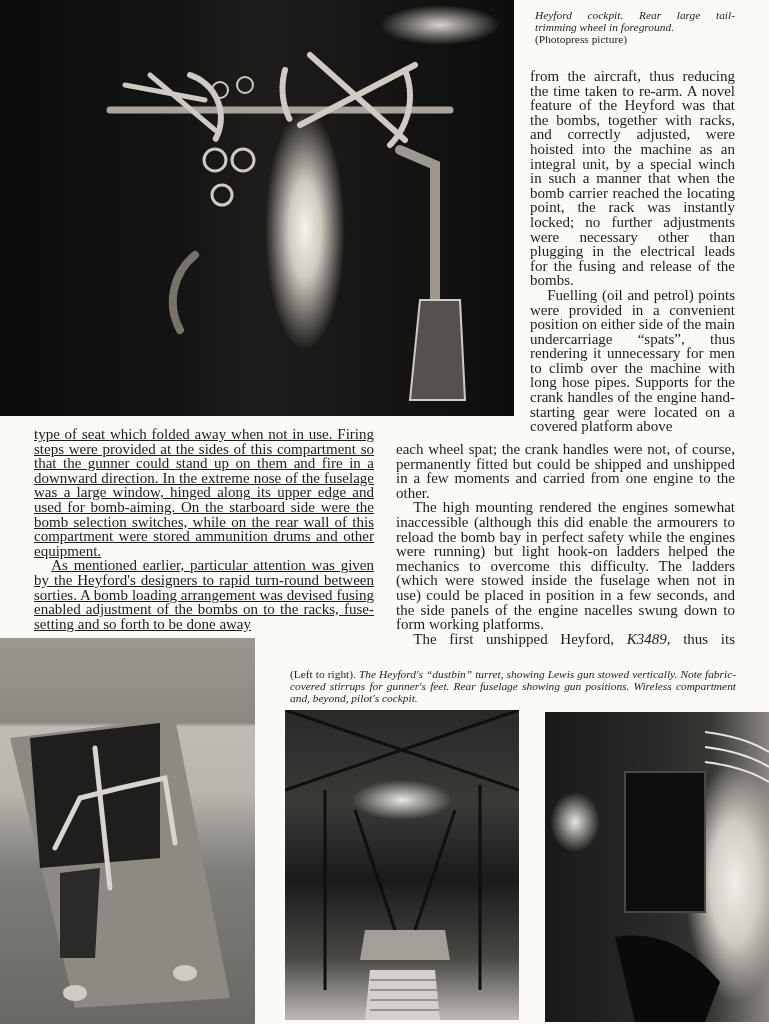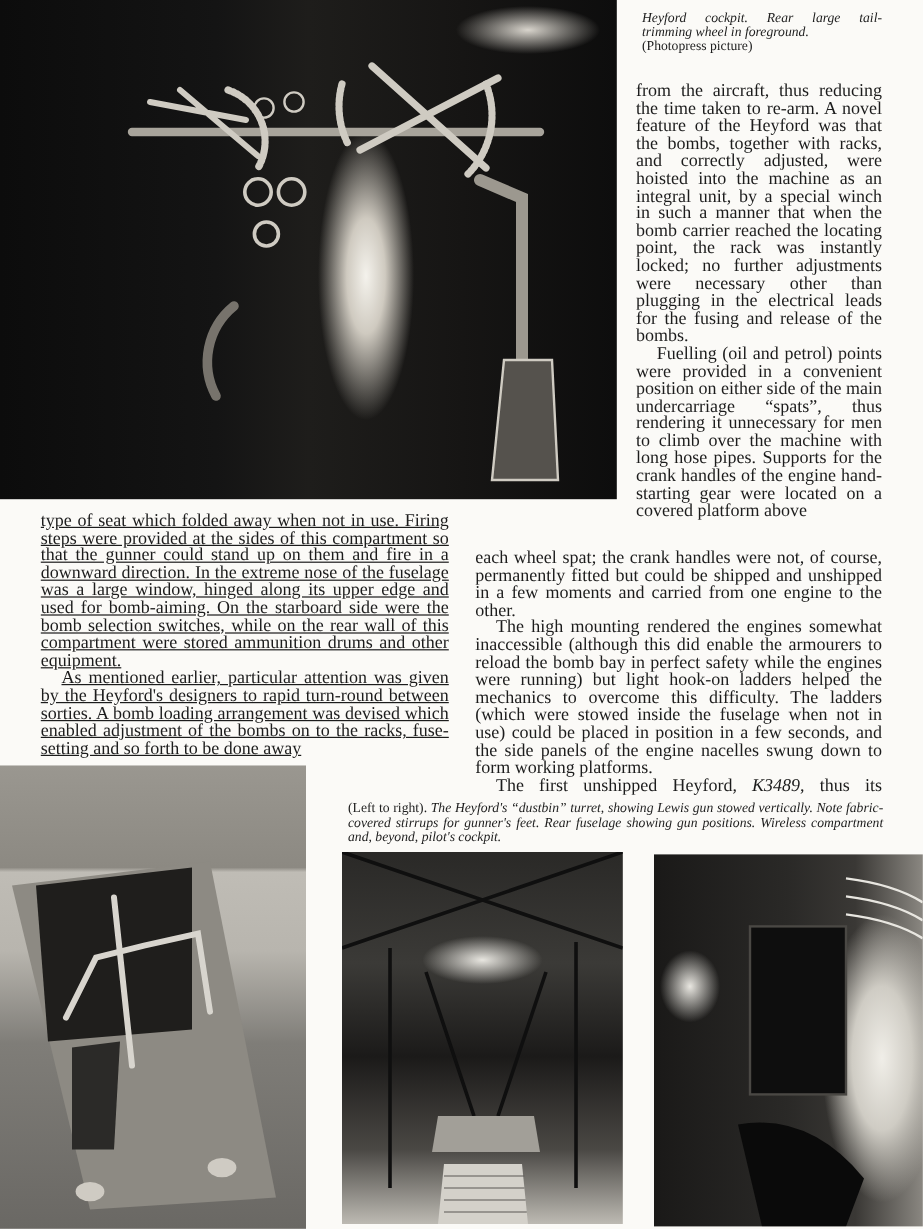--- a/index.html
+++ b/index.html
@@ -66,24 +66,24 @@
 <div class="abs cap it" style="left:535px; top:22px; width:200px;">trimming wheel in foreground.</div>
 <div class="abs cap" style="left:535px; top:34px; width:200px; text-align:left; font-style:normal;">(Photopress picture)</div>
 
 <div class="abs body-text" style="left:530px; top:69px; width:205px;">
   <p class="para">from the aircraft, thus reducing the time taken to re-arm.  A novel feature of the Heyford was that the bombs, together with racks, and correctly adjusted, were hoisted into the machine as an integral unit, by a special winch in such a manner that when the bomb carrier reached the locating point, the rack was instantly locked; no further adjustments were necessary other than plugging in the electrical leads for the fusing and release of the bombs.</p>
   <p class="para ind">Fuelling (oil and petrol) points were provided in a convenient position on either side of the main undercarriage “spats”, thus rendering it unnecessary for men to climb over the machine with long hose pipes. Supports for the crank handles of the engine hand-starting gear were located on a covered platform above</p>
 </div>
 
 <div class="abs body-text" style="left:34px; top:427px; width:340px;text-decoration:underline;">
   <p class="para">type of seat which folded away when not in use. Firing steps were provided at the sides of this compartment so that the gunner could stand up on them and fire in a downward direction.  In the extreme nose of the fuselage was a large window, hinged along its upper edge and used for bomb-aiming.  On the starboard side were the bomb selection switches, while on the rear wall of this compartment were stored ammunition drums and other equipment.</p>
-  <p class="para ind">As mentioned earlier, particular attention was given by the Heyford's designers to rapid turn-round between sorties.  A bomb loading arrangement was devised which enabled adjustment of the bombs on to the racks, fuse-setting and so forth to be done away</p>
+  <p class="para ind">As mentioned earlier, particular attention was given by the Heyford's designers to rapid turn-round between sorties.  A bomb loading arrangement was devised fusing enabled adjustment of the bombs on to the racks, fuse-setting and so forth to be done away</p>
 </div>
 
-<div class="abs body-text" style="left:396px; top:442px; width:339px;margin-top:16px;">
+<div class="abs body-text" style="left:396px; top:442px; width:339px;">
   <p class="para">each wheel spat; the crank handles were not, of course, permanently fitted but could be shipped and unshipped in a few moments and carried from one engine to the other.</p>
   <p class="para ind">The high mounting rendered the engines somewhat inaccessible (although this did enable the armourers to reload the bomb bay in perfect safety while the engines were running) but light hook-on ladders helped the mechanics to overcome this difficulty. The ladders (which were stowed inside the fuselage when not in use) could be placed in position in a few seconds, and the side panels of the engine nacelles swung down to form working platforms.</p>
   <p class="para ind" style="text-align-last:justify;">
     <span>The first unshipped Heyford, </span><span class="it">K3489</span><span>, thus its</span>
   </p>
 </div>
 
 <div class="abs cap" style="left:290px; top:669px; width:446px; text-align:justify;">
   <span>(Left to right).</span>
   <span class="it">The Heyford's “dustbin” turret, showing Lewis gun stowed vertically. Note fabric-covered stirrups for gunner's feet. Rear fuselage showing gun positions. Wireless compartment and, beyond, pilot's cockpit.</span>

